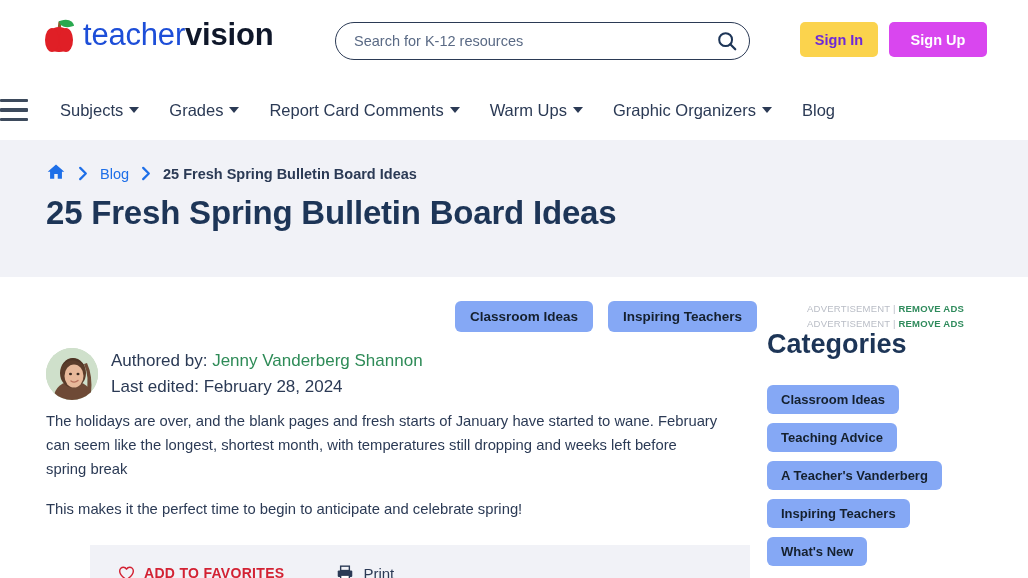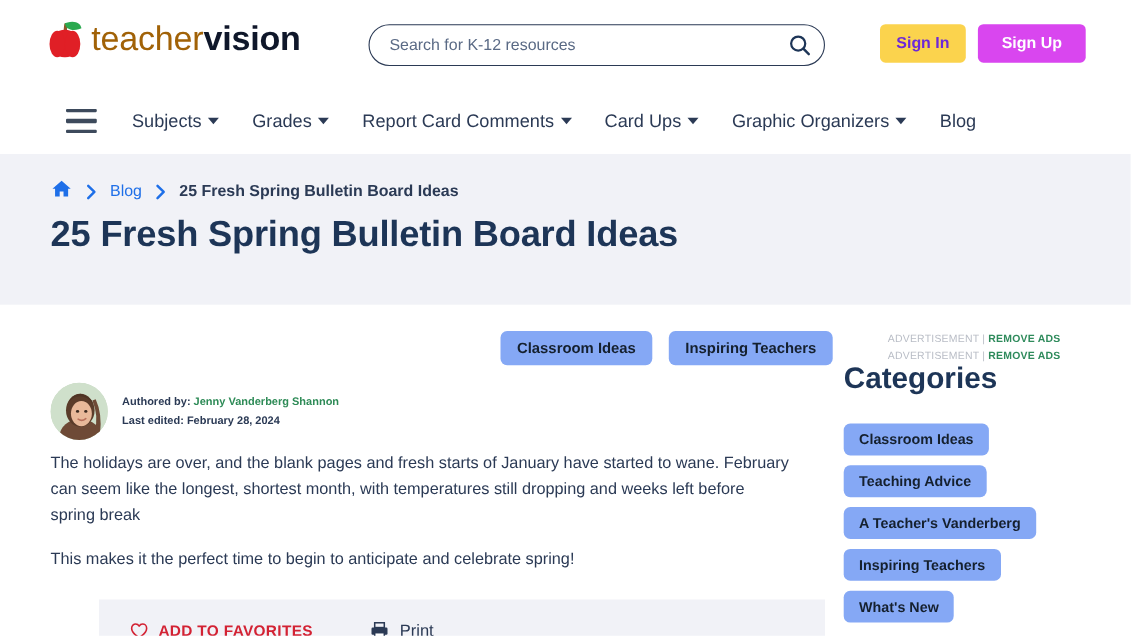--- a/index.html
+++ b/index.html
@@ -36,21 +36,21 @@
   .apple-stem {
     position: absolute; left: 14px; top: 3px; width: 3px; height: 10px;
     background: #8a5a2b; border-radius: 2px; transform: rotate(6deg);
   }
   .apple-leaf {
     position: absolute; left: 16px; top: 1px; width: 13px; height: 9px;
     background: #2aa94f; border-radius: 0 80% 0 80%;
     transform: rotate(-18deg);
   }
   .logo-text { font-size: 31px; letter-spacing: -0.2px; white-space: nowrap; }
-  .logo-teacher { color: #a16207; font-weight: 300; }
+  .logo-teacher { color: #1d4ed8; font-weight: 300; }
   .logo-vision { color: #0f172a; font-weight: 800; }
 
   .searchbox {
     position: absolute; left: 335px; top: 22px; width: 415px; height: 38px;
     border: 1px solid #2b3a55; border-radius: 19px; background: #fff;
     display: flex; 
   }
   .searchbox input {
     flex: 1; border: none; outline: none; background: transparent;
     font-family: "Liberation Sans", sans-serif;
@@ -69,21 +69,21 @@
     font-family: "Liberation Sans", sans-serif;
     font-size: 14.5px; font-weight: 700;
   }
   .btn-signin { left: 800px; width: 78px; background: #fbd34d; color: #6d28d9; }
   .btn-signup { left: 889px; width: 98px; background: #d946ef; color: #ffffff; }
 
   
   .navbar {
     position: absolute; top: 80px; left: 0; width: 1028px; height: 60px;
     background: #ffffff; display: flex; align-items: center;
-    padding-left: 60px; gap: 0;
+    gap: 0;
   }
   .hamburger {
     width: 28px; height: 22px; display: flex; flex-direction: column;
     justify-content: space-between; cursor: pointer; margin-right: 32px;
   }
   .hamburger span { display: block; height: 3.4px; background: #3d4a5c; border-radius: 1px; }
   .nav-item {
     display: flex; align-items: center; gap: 6px; cursor: pointer;
     color: #2b3a55; font-size: 16.5px; font-weight: 400;
     margin-right: 30px; white-space: nowrap;
@@ -127,21 +127,21 @@
 
   .author-row {
     position: absolute; left: 46px; top: 71px;
     display: flex; align-items: center; gap: 13px;
   }
   .avatar {
     width: 52px; height: 52px; border-radius: 50%; overflow: hidden;
     background: #c6d8c0; position: relative; flex: none;
   }
   .author-lines { display: flex; flex-direction: column; gap: 6px; }
-  .author-line { font-size: 10px; color: #2b3a55; font-weight: bold; }
+  .author-line { font-size: 17px; color: #2b3a55; }
   .author-name { color: #2e8b57; text-decoration: none; cursor: pointer; }
 
   .body-copy { position: absolute; left: 46px; top: 132px; width: 672px; }
   .body-copy p {
     font-size: 14.8px; line-height: 24px; color: #2b3a55; margin-bottom: 16px;
   }
 
   .action-bar {
     position: absolute; left: 46px; top: 268px; width: 660px; height: 34px;
     background: #f1f2f7; display: flex; align-items: center;
@@ -218,21 +218,21 @@
     </div>
     <div class="nav-item">
       <span>Grades</span>
       <i class="caret"></i>
     </div>
     <div class="nav-item">
       <span>Report Card Comments</span>
       <i class="caret"></i>
     </div>
     <div class="nav-item">
-      <span>Card Ups</span>
+      <span>Warm Ups</span>
       <i class="caret"></i>
     </div>
     <div class="nav-item">
       <span>Graphic Organizers</span>
       <i class="caret"></i>
     </div>
     <div class="nav-item">
       <span>Blog</span>
     </div>
   </div>

